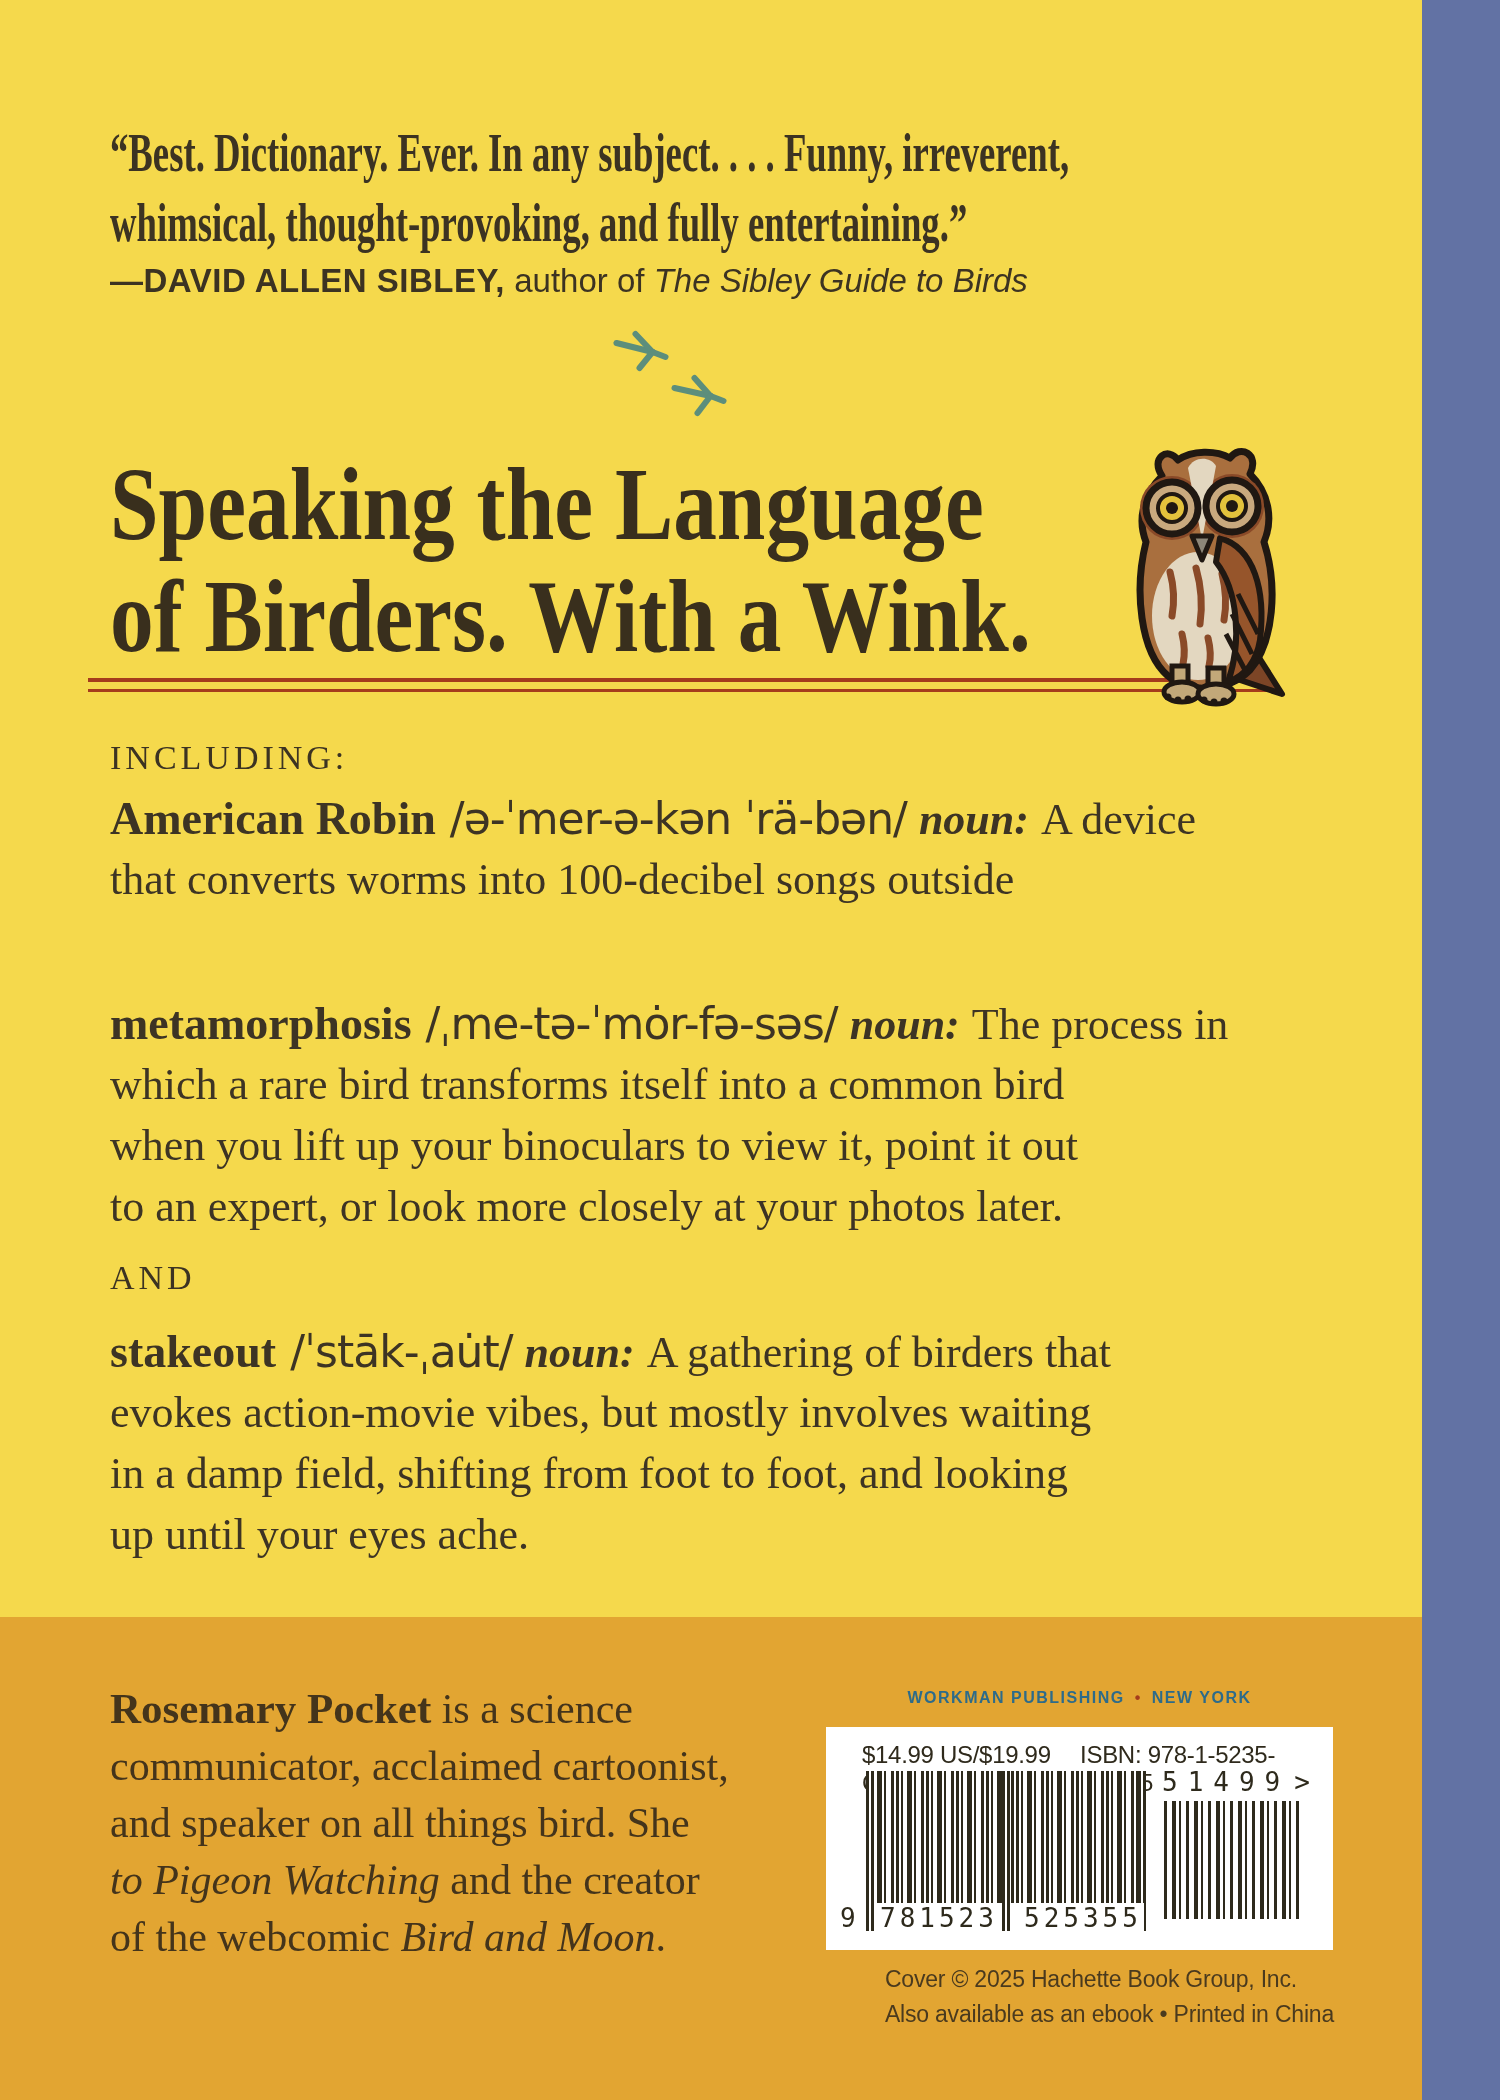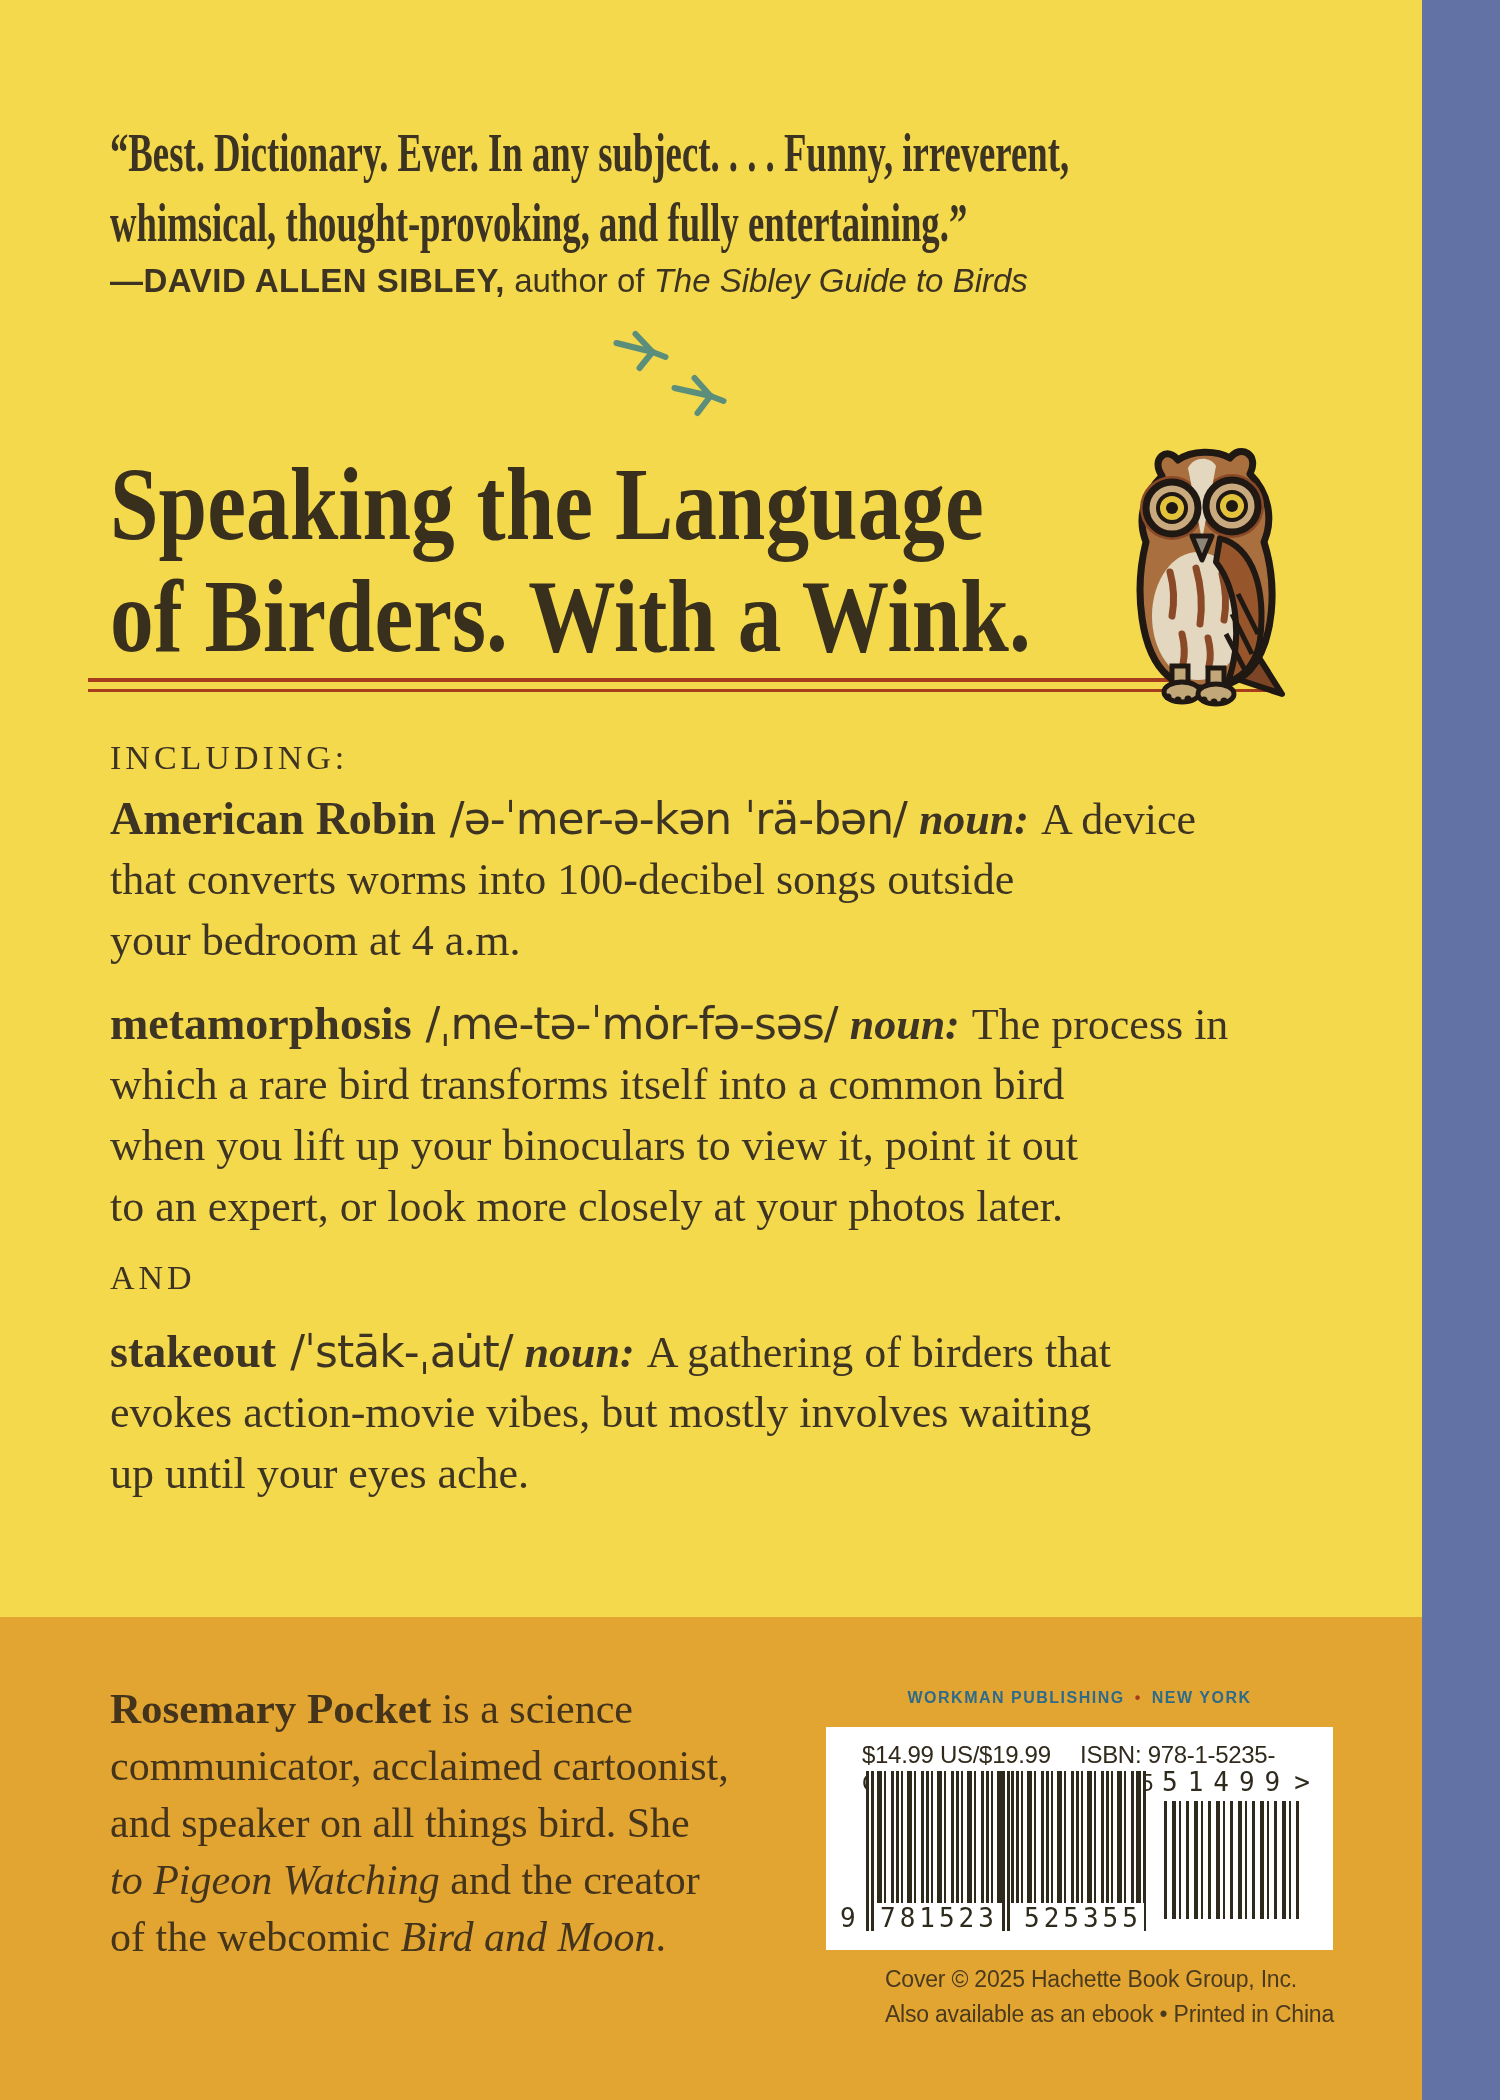--- a/index.html
+++ b/index.html
@@ -150,35 +150,35 @@
         <circle cx="102" cy="258" r="3.5"></circle>
         <circle cx="112" cy="257" r="3.5"></circle>
     </g>
   </svg>
 
   <div class="abs small-label" style="top:738px">INCLUDING:</div>
 
   <div class="abs entry" style="top:788px">
     <span class="eline"><span class="hw">American Robin</span><span class="pron">/ə-ˈmer-ə-kən ˈrä-bən/</span><span class="pos">noun:</span><span>A device</span></span>
     <span class="eline">that converts worms into 100-decibel songs outside</span>
-    <span class="eline">your bedroom at 4 a.m.</span>
   </div>
 
   <div class="abs entry" style="top:993px">
     <span class="eline"><span class="hw">metamorphosis</span><span class="pron">/ˌme-tə-ˈmȯr-fə-səs/</span><span class="pos">noun:</span><span>The process in</span></span>
     <span class="eline">which a rare bird transforms itself into a common bird</span>
     <span class="eline">when you lift up your binoculars to view it, point it out</span>
     <span class="eline">to an expert, or look more closely at your photos later.</span>
   </div>
 
   <div class="abs small-label" style="top:1258px">AND</div>
 
   <div class="abs entry" style="top:1321px">
     <span class="eline"><span class="hw">stakeout</span><span class="pron">/ˈstāk-ˌau̇t/</span><span class="pos">noun:</span><span>A gathering of birders that</span></span>
     <span class="eline">evokes action-movie vibes, but mostly involves waiting</span>
+    <span class="eline">in a damp field, shifting from foot to foot, and looking</span>
     <span class="eline">up until your eyes ache.</span>
   </div>
 
   <div class="abs bio">
     <span class="bio-line"><span class="bio-bold">Rosemary Pocket</span><span> is a science</span></span>
     <span class="bio-line">communicator, acclaimed cartoonist,</span>
     <span class="bio-line">and speaker on all things bird. She</span>
     <span class="bio-line"><span class="bio-ital">to Pigeon Watching</span><span> and the creator</span></span>
     <span class="bio-line"><span>of the webcomic </span><span class="bio-ital">Bird and Moon</span><span>.</span></span>
   </div>

